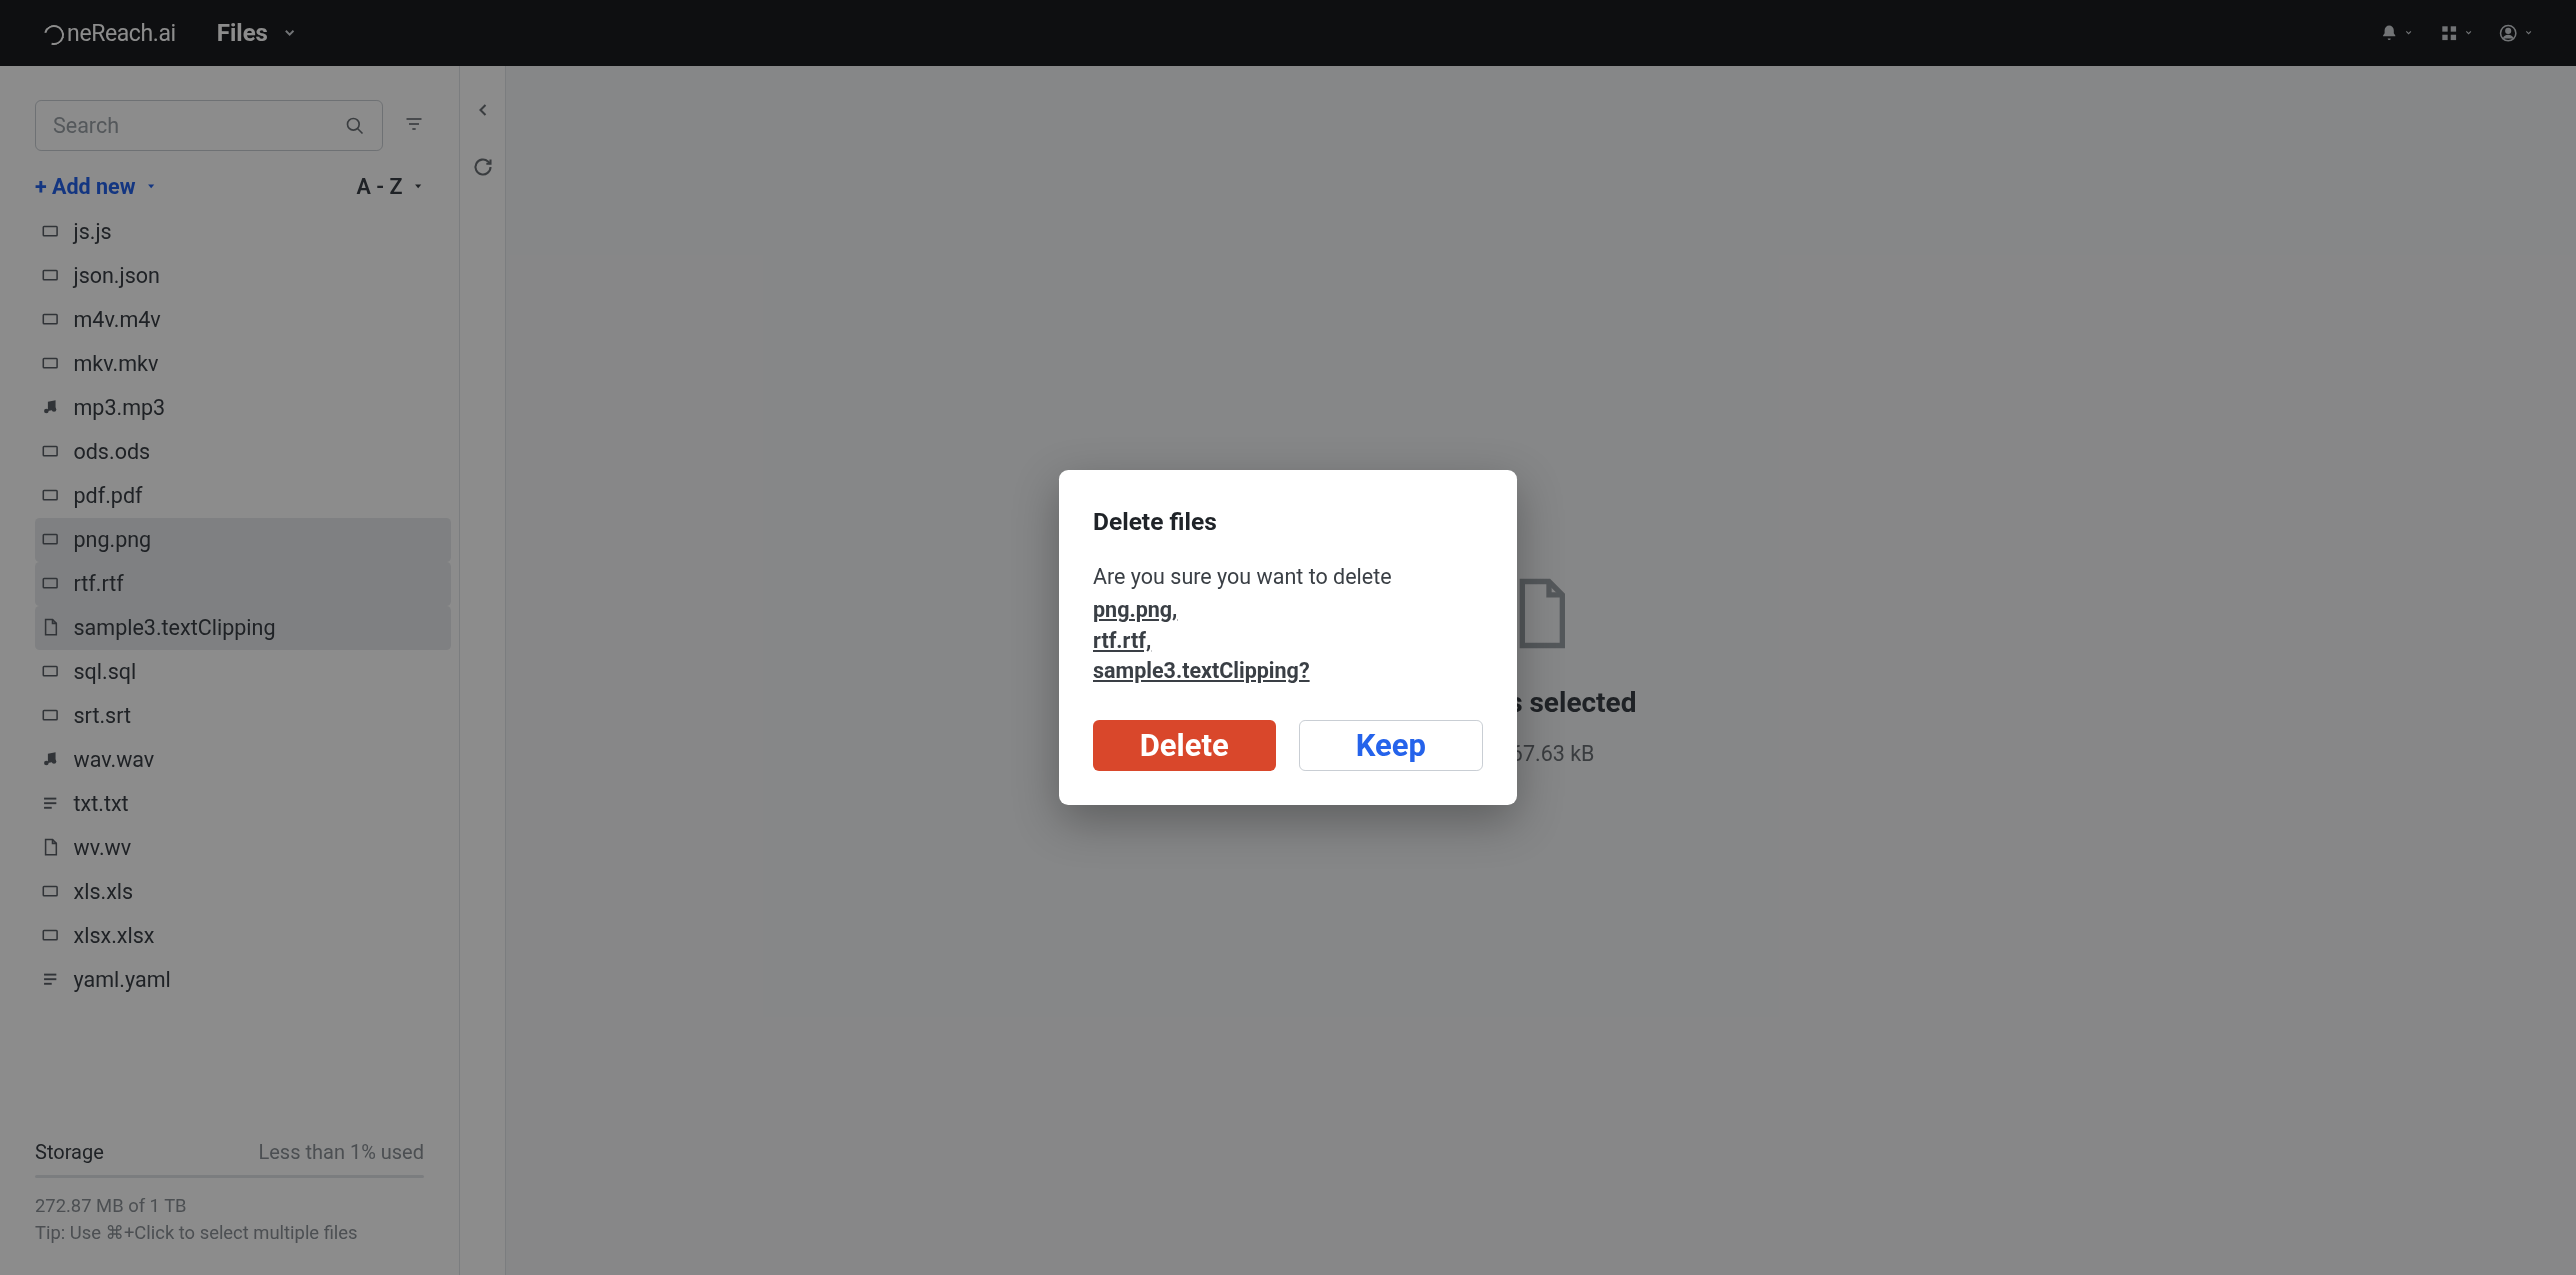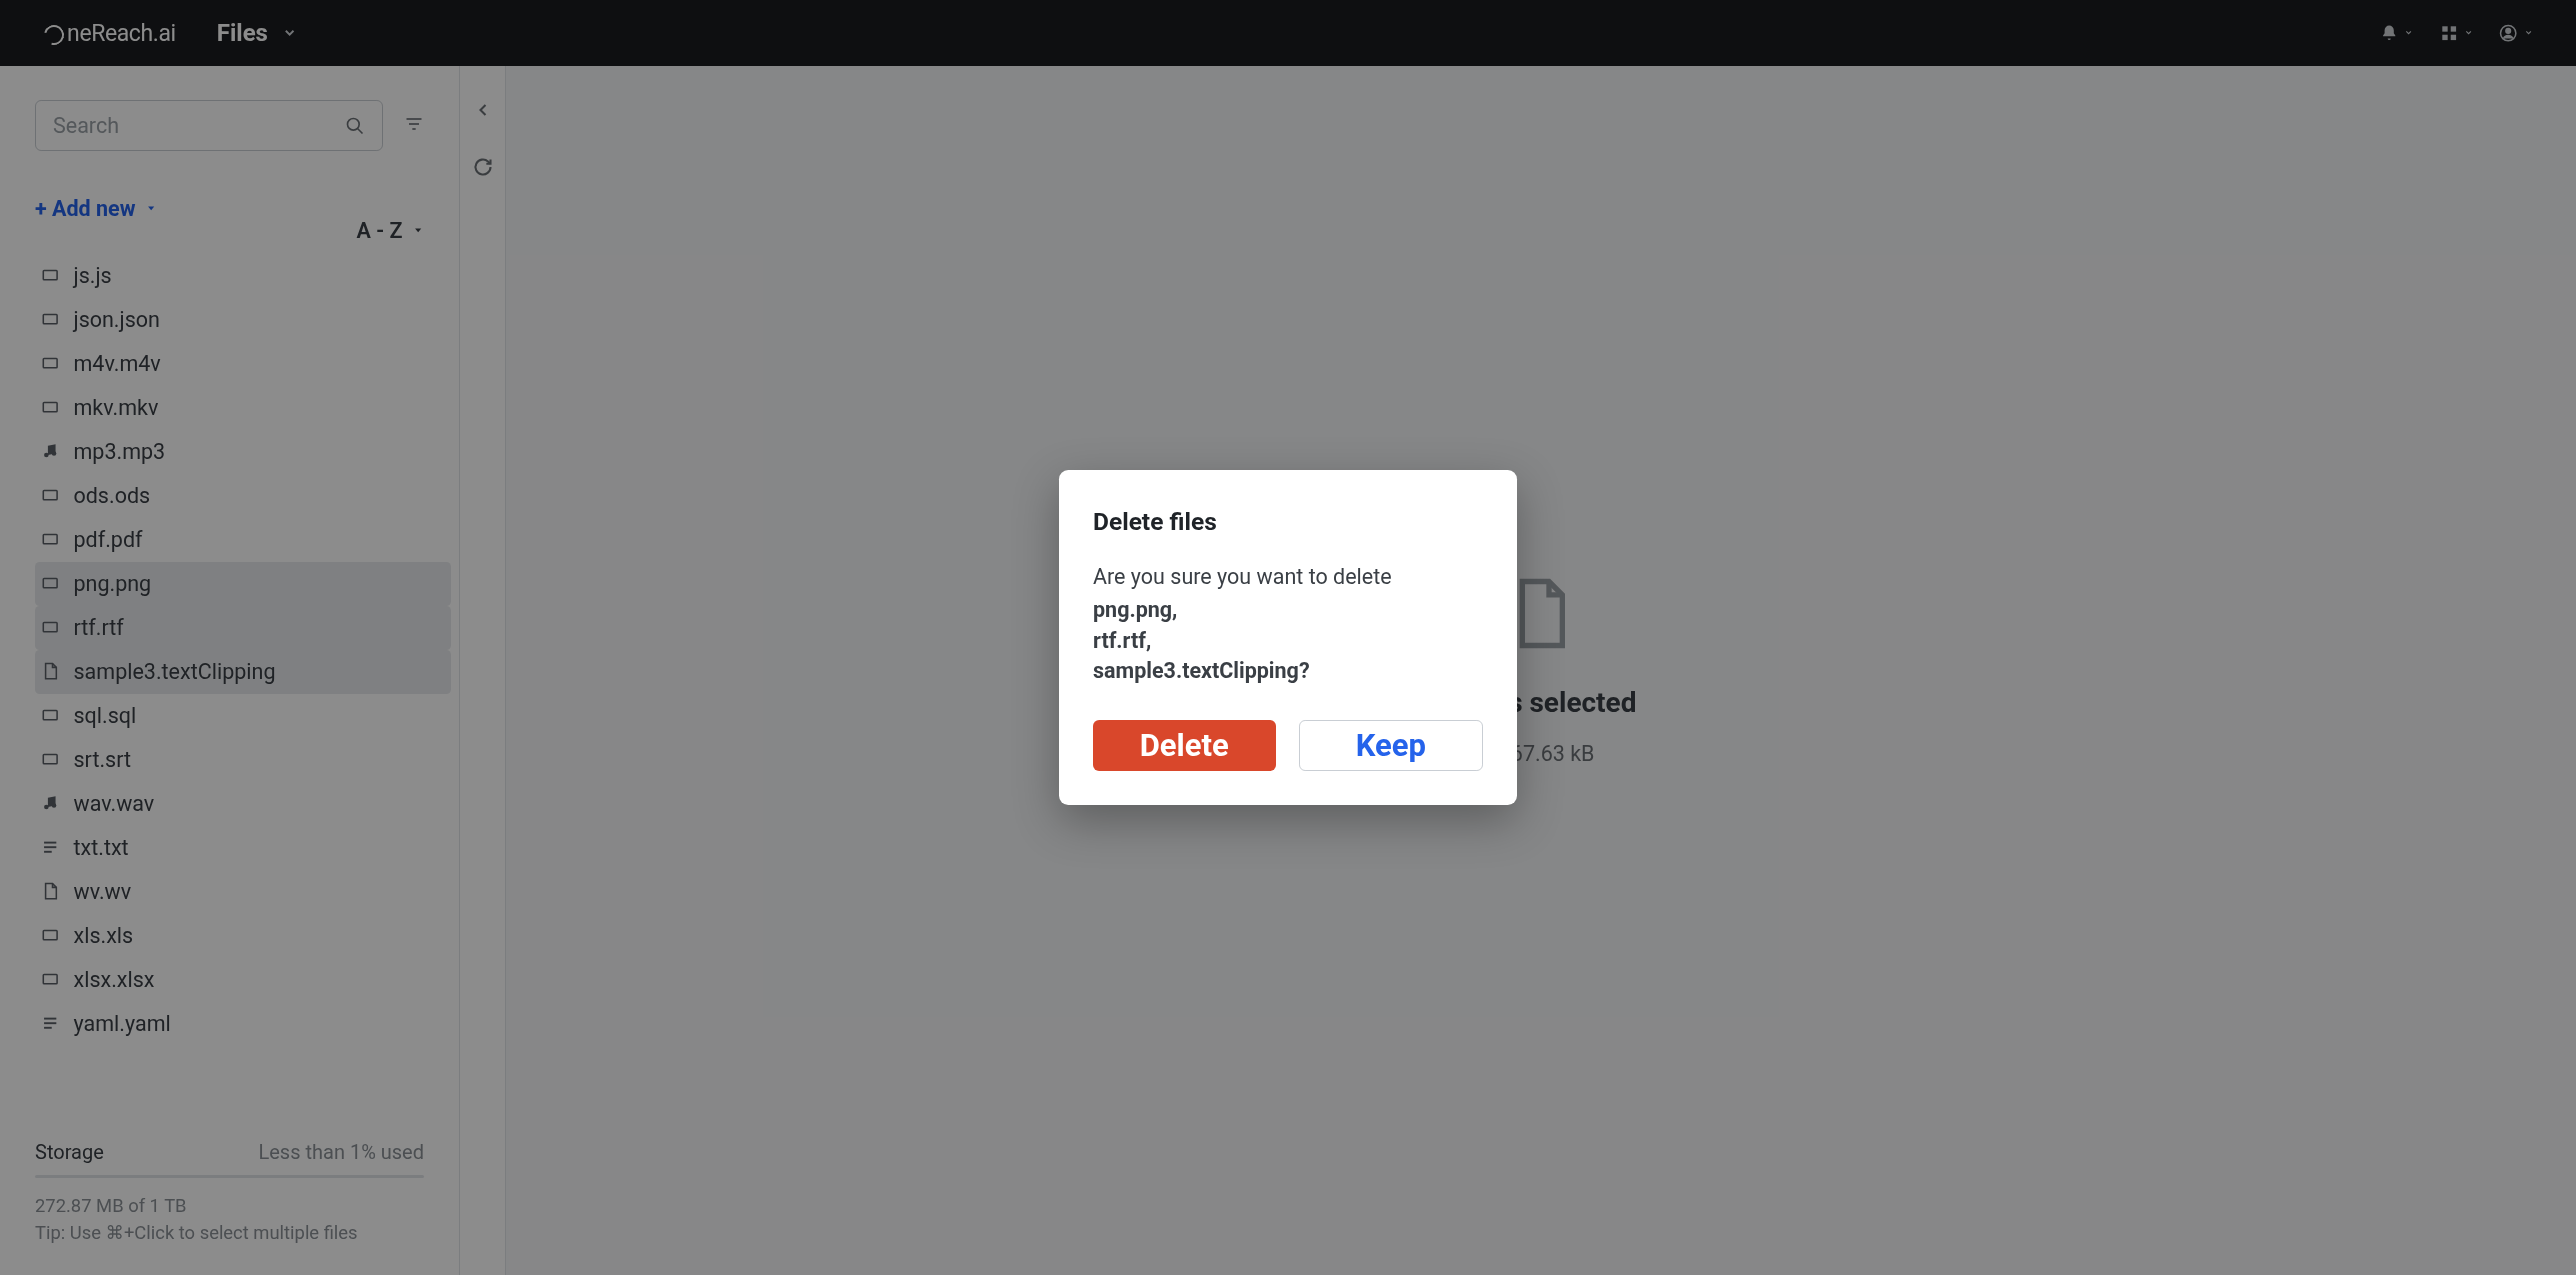--- a/index.html
+++ b/index.html
@@ -20,21 +20,21 @@
 .side-head { padding: 34px 35px 0 35px; }
 .search-row { display: flex; align-items: center; gap: 21.5px; }
 .search-box { flex: 1; height: 51px; border: 0.8px solid #c9ced4; border-radius: 6.1px; display: flex; align-items: center; padding: 0 17px; }
 .search-box input { flex: 1; border: none; outline: none; font-size: 21.5px; color: #333; background: transparent; }
 .search-box input::placeholder { color: #9aa0a6; }
 .search-box svg { width: 20px; height: 20px; color: #6b7075; }
 .filter-btn svg { width: 20px; height: 20px; color: #6b7075; }
 .actions-row { display: flex; align-items: center; justify-content: space-between; margin-top: 23px; padding-bottom: 10.7px; }
 .add-new { color: #2563eb; font-size: 21.5px; font-weight: 700; display: flex; align-items: center; gap: 9.2px; cursor: pointer; }
 .add-new svg { width: 12.3px; height: 12.3px; }
-.sort { color: #3a3f45; font-size: 21.5px; font-weight: 600; display: flex; align-items: center; gap: 9.2px; cursor: pointer; margin-top: 44px; }
+.sort { color: #3a3f45; font-size: 21.5px; font-weight: 600; display: flex; align-items: center; gap: 9.2px; cursor: pointer; }
 .sort svg { width: 12.3px; height: 12.3px; }
 
 .file-list { flex: 1; overflow-y: auto; padding: 0 7.7px 0 35px; }
 .file-item { display: flex; align-items: center; gap: 14px; height: 44px; padding: 0 6.1px; border-radius: 4.6px; font-size: 21.5px; color: #3a3f45; cursor: pointer; }
 .file-item.selected { background: #e8eaed; }
 .file-item svg { width: 18.4px; height: 18.4px; flex-shrink: 0; color: #5a5f66; }
 
 .storage { padding: 18.4px 35px 28px 35px; border-top: 0; }
 .storage-head { display: flex; justify-content: space-between; font-size: 20px; color: #3a3f45; }
 .storage-head .used { color: #8a9096; }
@@ -47,21 +47,21 @@
 .main { flex: 1; background: #f5f6f7; display: flex; align-items: center; justify-content: center; }
 .empty { text-align: center; color: #3a3f45; }
 .empty .doc-icon { width: 64px; height: 77px; margin: 0 auto 31px auto; color: #9aa0a6; }
 .empty h2 { font-size: 28px; font-weight: 700; margin-bottom: 21.5px; }
 .empty .meta { font-size: 21.5px; color: #6b7075; }
 
 .overlay { position: absolute; inset: 0; background: rgba(0,0,0,0.45); display: flex; align-items: center; justify-content: center; }
 .modal { width: 458px; background: #fff; border-radius: 9.2px; padding: 37px 34px 34px 34px; box-shadow: 0 15.3px 46px rgba(0,0,0,0.3); }
 .modal h3 { font-size: 24.5px; font-weight: 700; color: #1f2328; margin-bottom: 26px; }
 .modal p { font-size: 21.5px; color: #3a3f45; line-height: 1.4; }
-.modal .flist { font-weight: 700; margin-top: 3px; }
+.modal .flist { font-weight: 700; margin-top: 3px; text-decoration: underline; }
 .modal-actions { display: flex; gap: 23px; margin-top: 34px; }
 .btn { flex: 1; height: 51px; border-radius: 6.1px; font-size: 31px; font-weight: 700; cursor: pointer; display: flex; align-items: center; justify-content: center; }
 .btn-danger { background: #d9472b; color: #fff; border: none; }
 .btn-outline { background: #fff; color: #2563eb; border: 1.5px solid #c9ced4; }
 </style>
 </head>
 <body>
 
 <div class="app">
   <div class="topbar">

